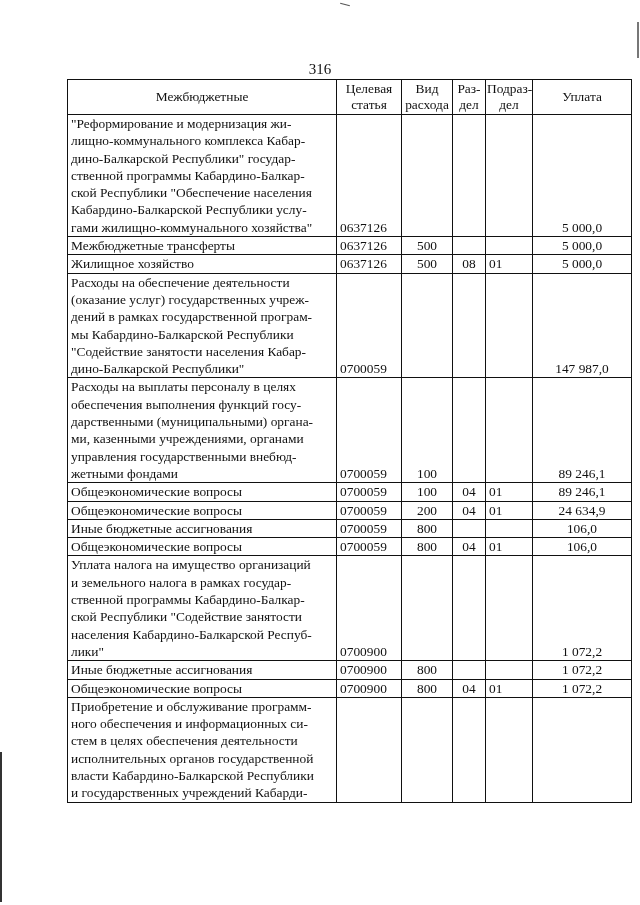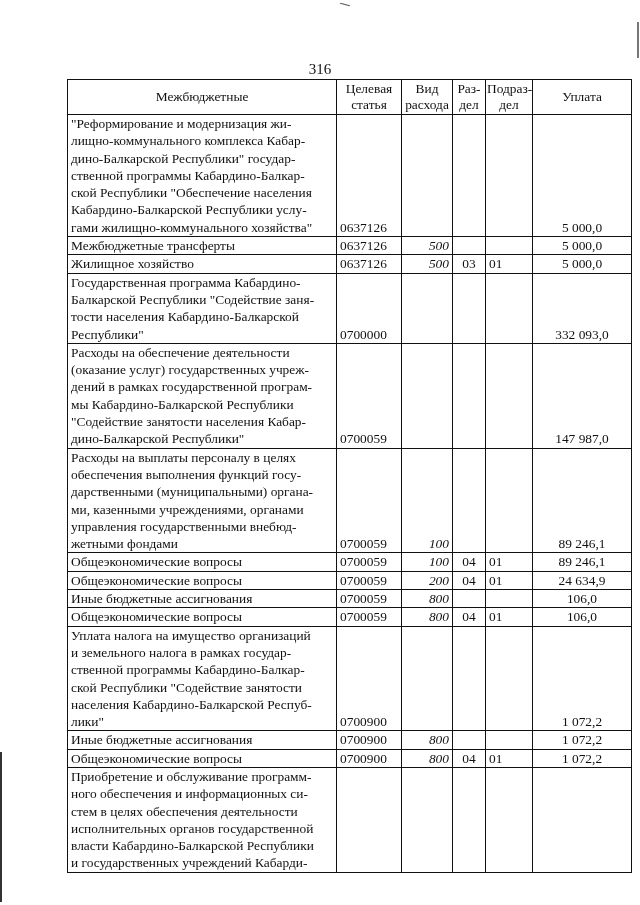--- a/index.html
+++ b/index.html
@@ -14,21 +14,21 @@
   table.budget td, table.budget th { border: 1.3px solid #111; padding: 0 3px; font-size: 13.4px; line-height: 17.3px; vertical-align: bottom; font-weight: normal; }
   table.budget th { text-align: center; vertical-align: middle; line-height: 16px; padding: 1px 1px; }
   col.c-name { width: 269px; }
   col.c-target { width: 65px; }
   col.c-kind { width: 51px; }
   col.c-sec { width: 33px; }
   col.c-sub { width: 47px; }
   col.c-sum { width: 99px; }
   td.name { text-align: left; white-space: pre-line; }
   td.target { text-align: left; padding-left: 6px; margin-top: 48px; }
-  td.kind { text-align: right; font-style: italic; }
+  td.kind { text-align: center; }
   td.sec { text-align: center; }
   td.sub { text-align: left; }
   td.sum { text-align: center; padding-right: 3px; }
 </style>
 </head>
 <body>
 
 <div class="scan-mark-top"></div>
 <div class="scan-mark-right"></div>
 <div class="scan-mark-left"></div>
@@ -74,34 +74,23 @@
         <td class="target">0637126</td>
         <td class="kind">500</td>
         <td class="sec"></td>
         <td class="sub"></td>
         <td class="sum">5 000,0</td>
       </tr>
       <tr>
         <td class="name">Жилищное хозяйство</td>
         <td class="target">0637126</td>
         <td class="kind">500</td>
-        <td class="sec">03</td>
+        <td class="sec">08</td>
         <td class="sub">01</td>
         <td class="sum">5 000,0</td>
-      </tr>
-      <tr>
-        <td class="name">Государственная программа Кабардино-
-Балкарской Республики "Содействие заня-
-тости населения Кабардино-Балкарской
-Республики"</td>
-        <td class="target">0700000</td>
-        <td class="kind"></td>
-        <td class="sec"></td>
-        <td class="sub"></td>
-        <td class="sum">332 093,0</td>
       </tr>
       <tr>
         <td class="name">Расходы на обеспечение деятельности
 (оказание услуг) государственных учреж-
 дений в рамках государственной програм-
 мы Кабардино-Балкарской Республики
 "Содействие занятости населения Кабар-
 дино-Балкарской Республики"</td>
         <td class="target">0700059</td>
         <td class="kind"></td>

